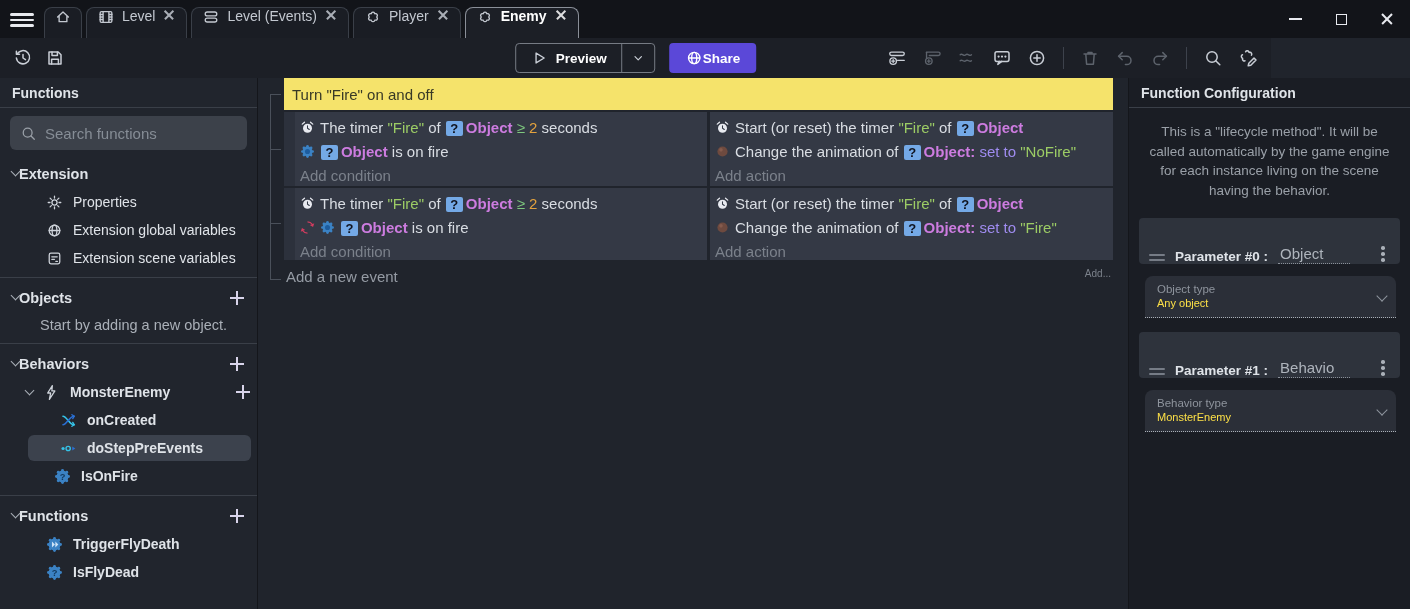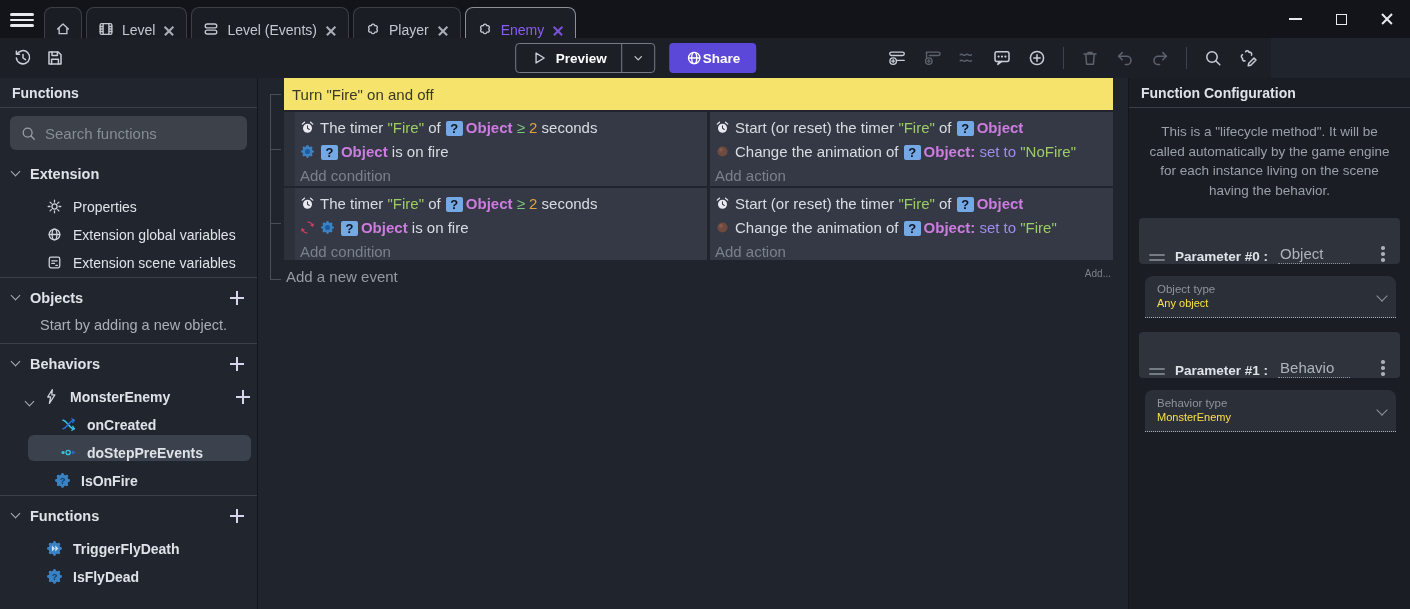--- a/index.html
+++ b/index.html
@@ -13,25 +13,25 @@
   html,body{width:1410px;height:609px;overflow:hidden;background:var(--bg-events);
     font-family:"Liberation Sans","DejaVu Sans",sans-serif;color:var(--txt);font-size:14px;}
   #app{position:absolute;inset:0;width:1410px;height:609px}
 
   
   .tabbar{position:absolute;left:0;top:0;width:1410px;height:38px;background:var(--bg-tabbar);
     display:flex;align-items:flex-end;}
   .burger{position:absolute;left:10px;top:10px;width:24px;height:18px;cursor:pointer}
   .burger i{display:block;height:2.5px;background:#e8eaef;border-radius:2px;margin:3px 0}
   .tab{height:31px;margin-right:4px;border:1px solid var(--border);border-bottom:none;
-    border-radius:8px 8px 0 0;background:#1a1d24;display:flex;align-items:flex-end;gap:7px;
+    border-radius:8px 8px 0 0;background:#1a1d24;display:flex;align-items:flex-start;gap:7px;
     padding:0 10px;color:#c3c8d0;white-space:nowrap}
   .tab .ic svg{width:18px;height:18px;display:block;color:#c3c8d0}
   .tab.home{margin-left:44px;width:38px;justify-content:center}
-  .tab.active{background:var(--bg-toolbar);border-color:#8a8f98;color:#8b5cf6;font-weight:normal}
+  .tab.active{background:var(--bg-toolbar);border-color:#8a8f98;color:#ffffff;font-weight:bold}
   .tab .x{width:14px;height:14px;position:relative;opacity:.85;cursor:pointer}
   .tab .x::before,.tab .x::after{content:"";position:absolute;left:1px;top:6px;width:12px;height:1.6px;background:currentColor}
   .tab .x::before{transform:rotate(45deg)}.tab .x::after{transform:rotate(-45deg)}
   .wincontrols{position:absolute;right:0;top:0;height:38px;display:flex;align-items:center}
   .winbtn{width:46px;height:38px;display:flex;align-items:center;justify-content:center;cursor:pointer}
   .wmin{width:13px;height:1.8px;background:#e8eaef}
   .wmax{width:11px;height:11px;border:1.6px solid #e8eaef}
   .wclose{position:relative;width:14px;height:14px}
   .wclose::before,.wclose::after{content:"";position:absolute;left:0;top:6px;width:14px;height:1.8px;background:#e8eaef}
   .wclose::before{transform:rotate(45deg)}.wclose::after{transform:rotate(-45deg)}
@@ -53,29 +53,29 @@
   .tb-sep{width:1px;height:22px;background:#3d424c;margin:0 4px}
 
   
   .sidebar{position:absolute;left:0;top:78px;width:258px;bottom:0;background:var(--bg-side);border-right:1px solid #14161b}
   .panel-head{height:30px;display:flex;align-items:center;padding:0 12px;font-weight:bold;font-size:14px;
     border-bottom:1px solid var(--border)}
   .searchbox{margin:8px 10px 10px 10px;height:34px;background:#3c414a;border-radius:6px;display:flex;align-items:center;padding:15px 10px;gap:8px}
   .searchbox svg{width:17px;height:17px;color:#9aa0a8}
   .searchbox input{flex:1;background:transparent;border:none;outline:none;color:#cfd4db;font-size:15px;font-family:inherit}
   .searchbox input::placeholder{color:#868d96}
-  .sec{display:flex;align-items:center;height:27px;padding:0 12px;gap:11px;cursor:pointer}
+  .sec{display:flex;align-items:center;height:27px;padding:0 12px;gap:0;cursor:pointer}
   .sec .label{font-weight:bold;font-size:14.5px}
   .chev{width:7px;height:7px;border-right:1.7px solid #aab0b8;border-bottom:1.7px solid #aab0b8;
     transform:rotate(45deg);margin-top:-4px;flex:none}
   .plus{margin-left:auto;position:relative;width:16px;height:16px;cursor:pointer;flex:none}
   .plus::before,.plus::after{content:"";position:absolute;background:#d8d4ea}
   .plus::before{left:1px;top:7px;width:14px;height:2px}
   .plus::after{left:7px;top:1px;width:2px;height:14px}
-  .srow{display:flex;align-items:flex-end;height:26px;gap:10px;color:#dfe3e8;font-size:14px;cursor:pointer;margin:2px 6px 2px 0;padding-left:46px}
+  .srow{display:flex;align-items:center;height:26px;gap:10px;color:#dfe3e8;font-size:14px;cursor:pointer;margin:2px 6px 2px 0;padding-left:46px}
   .srow .ic{width:17px;height:17px;flex:none;color:#ced3da}
   .srow .ic svg{width:17px;height:17px;display:block}
   .srow.indent2{padding-left:60px}
   .srow.indent1{padding-left:26px}
   .srow.selected{background:#3c424d;border-radius:6px;margin-left:28px;padding-left:32px}
   .srow.bold{font-weight:bold}
   .side-div{border-top:1px solid var(--border);margin:6px 0}
   .empty-obj{color:#aab0b8;font-size:14.5px;padding:6px 0 4px 40px}
 
   

